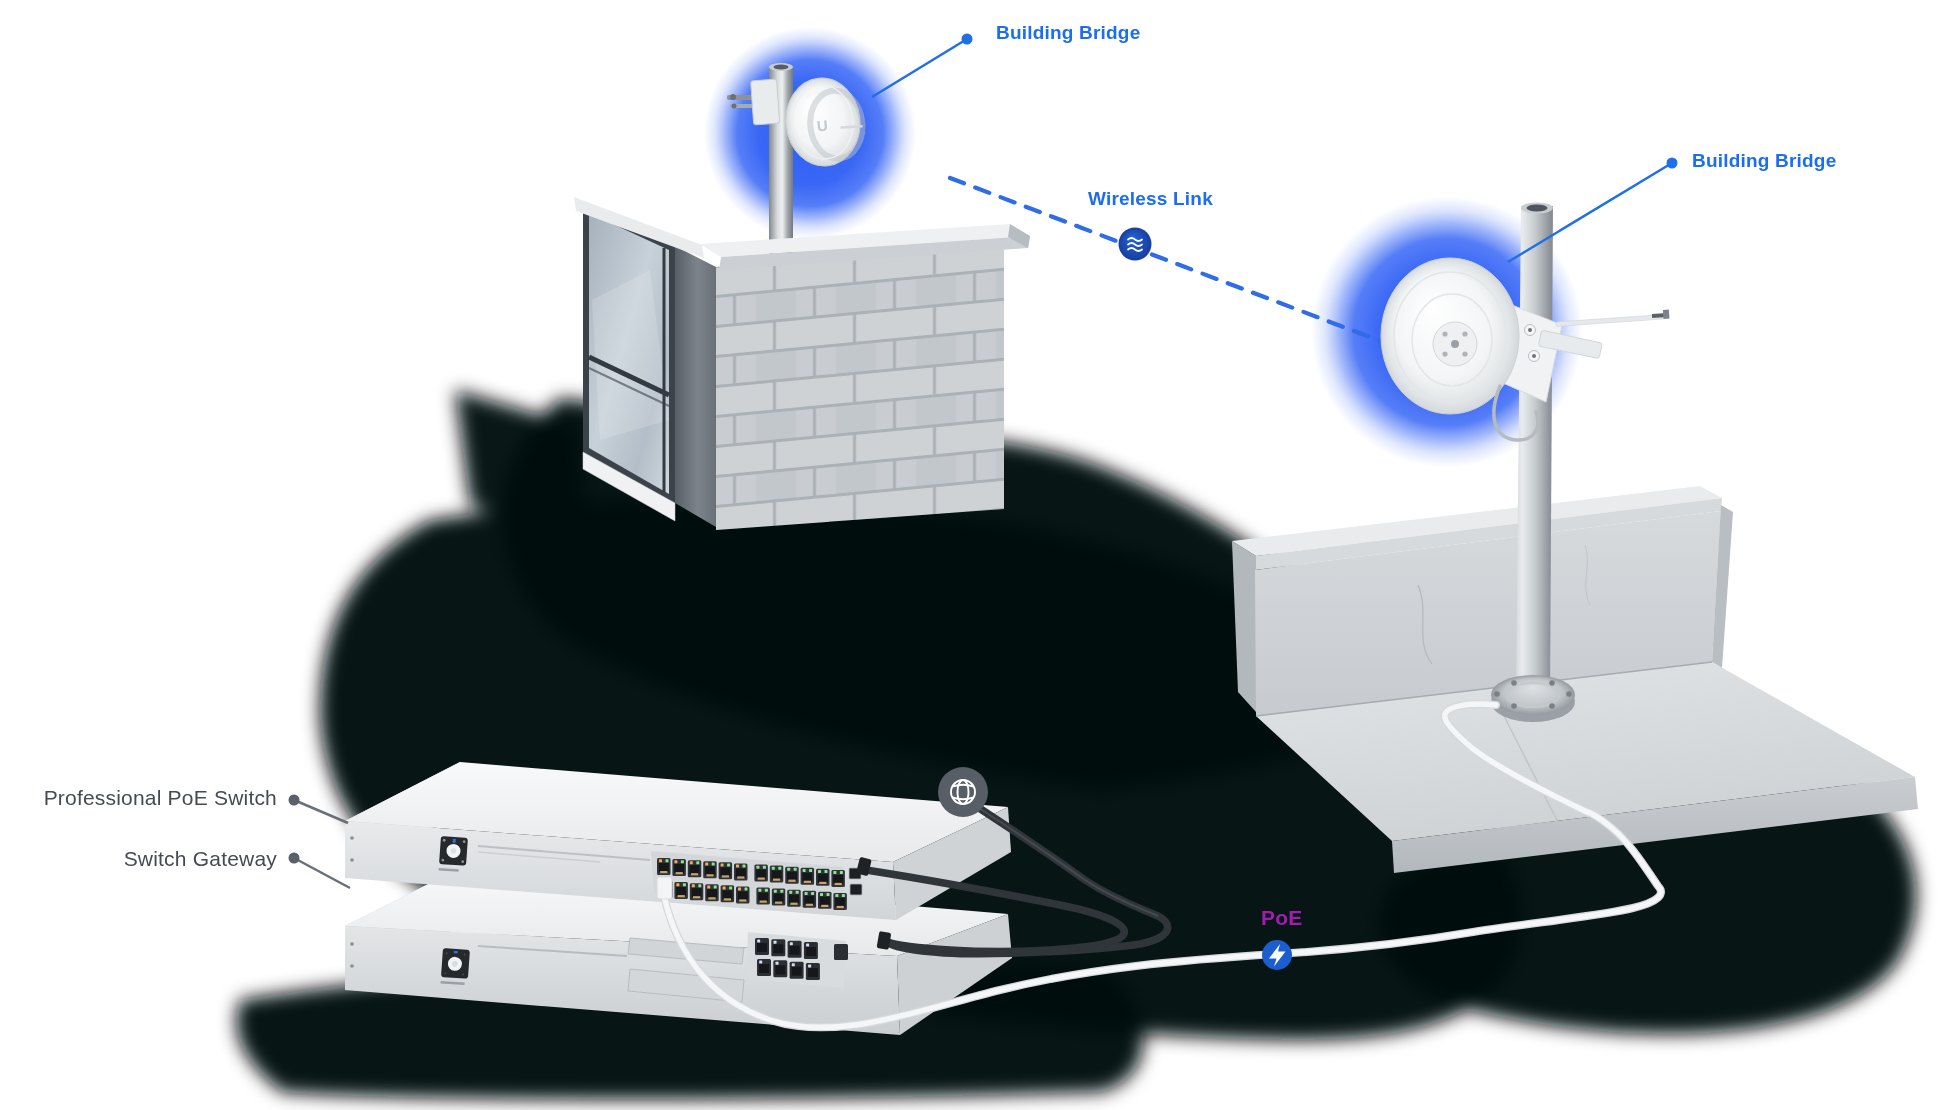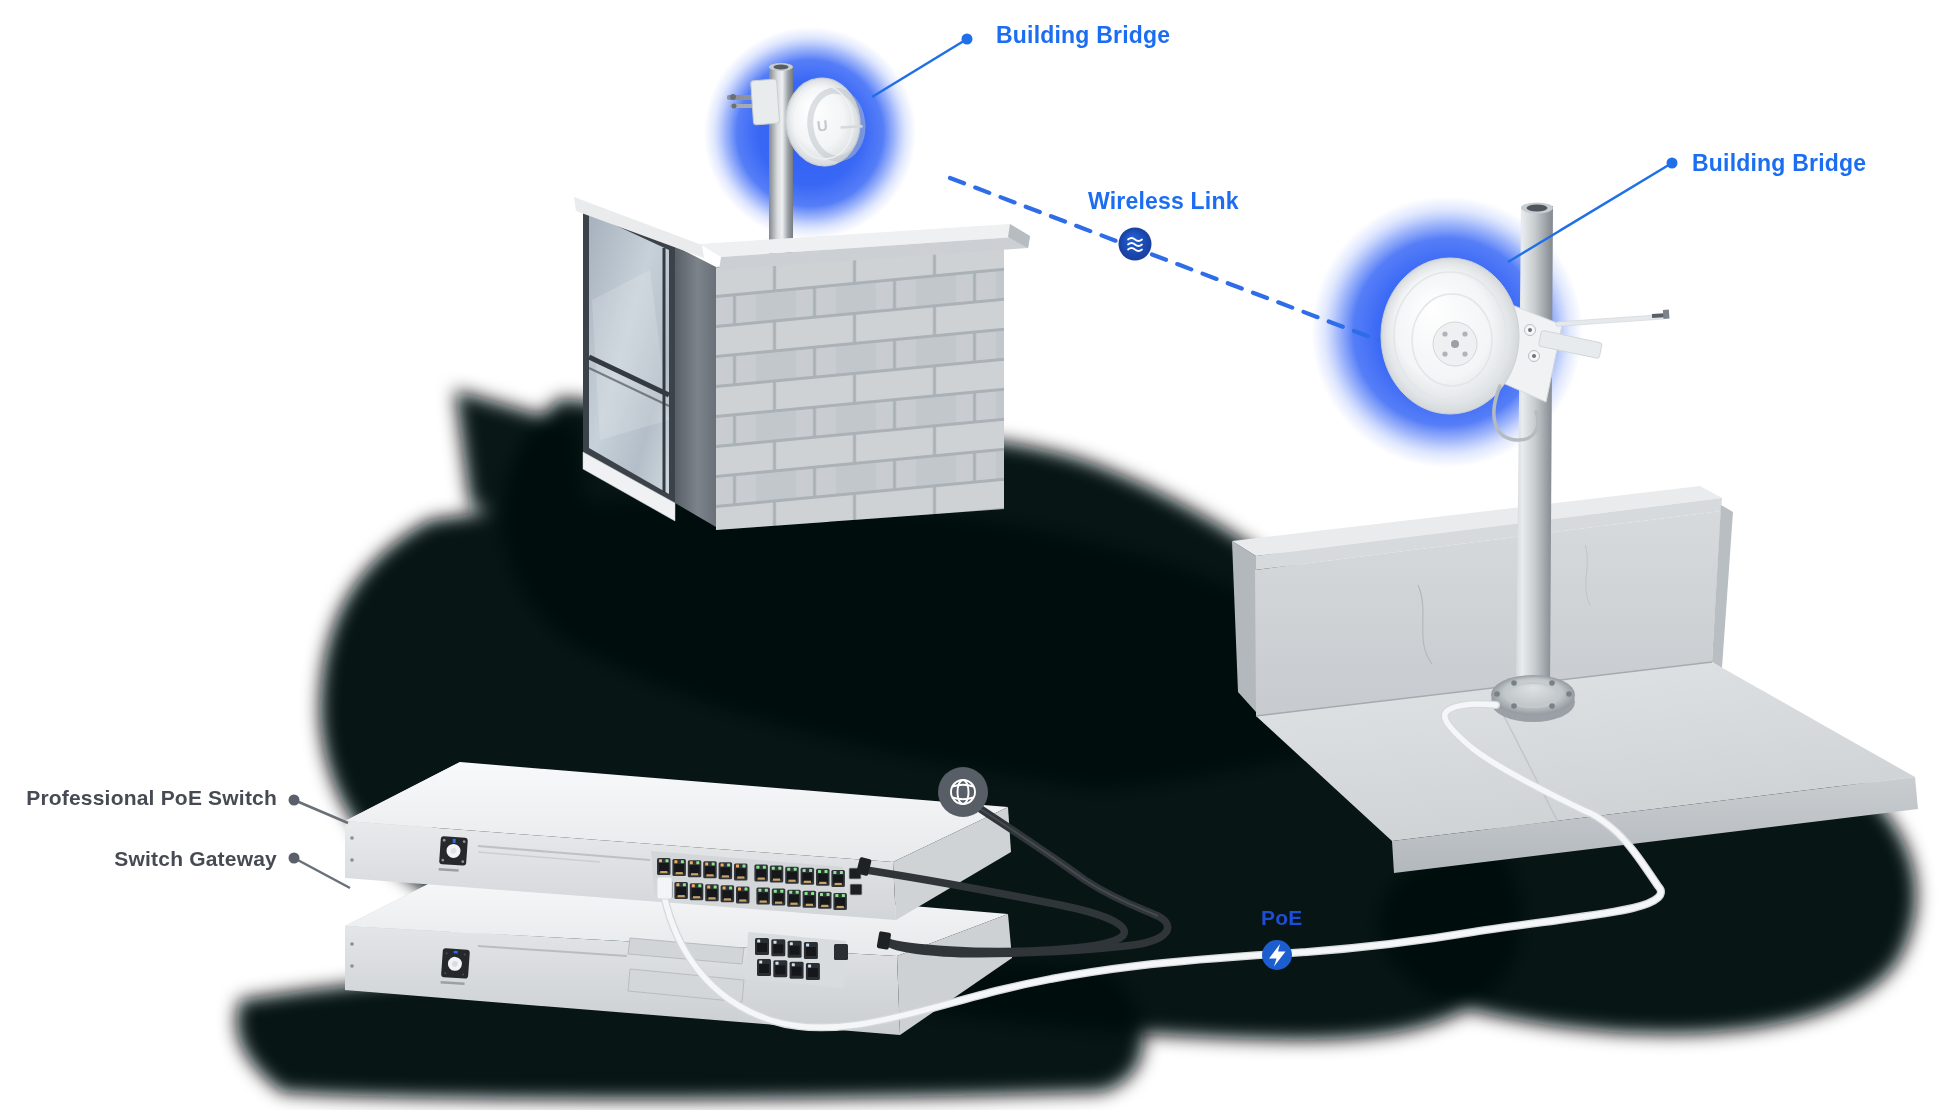--- a/index.html
+++ b/index.html
@@ -2,23 +2,23 @@
 <html><head>
 <meta charset="utf-8">
 <style>
   html,body { margin:0; padding:0; background:#ffffff; }
   .stage {
     position:relative; width:1941px; height:1110px; background:#ffffff;
     overflow:hidden; font-family:"Liberation Sans", sans-serif;
   }
   .stage > svg { position:absolute; left:0; top:0; }
   .lbl { position:absolute; white-space:nowrap; letter-spacing:.2px; }
-  .lbl-blue  { color:#1b6df1; font-size:23px; font-weight:600; }
-  .lbl-blue-sm { color:#1d4ed8; font-size:21px; font-weight:700; }
-  .lbl-gray  { color:#464b53; font-size:21px; font-weight:700; }
+  .lbl-blue  { color:#1b6df1; font-size:19px; font-weight:600; }
+  .lbl-blue-sm { color:#a21caf; font-size:21px; font-weight:700; }
+  .lbl-gray  { color:#464b53; font-size:21px; font-weight:400; }
   #lbl-bb-left   { left:996px;  top:22px; }
   #lbl-wireless  { left:1068px; top:188px;margin-left:20px; }
   #lbl-bb-right  { left:1692px; top:150px; }
   #lbl-poe       { left:1261px; top:906px; }
   #lbl-switch    { left:0; width:277px; top:786px; text-align:right; }
   #lbl-gateway   { left:0; width:277px; top:847px; text-align:right; }
 </style>
 </head>
 <body>
 

